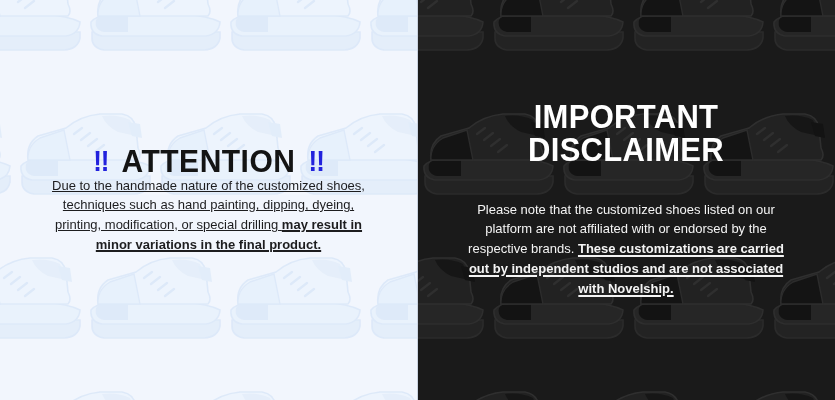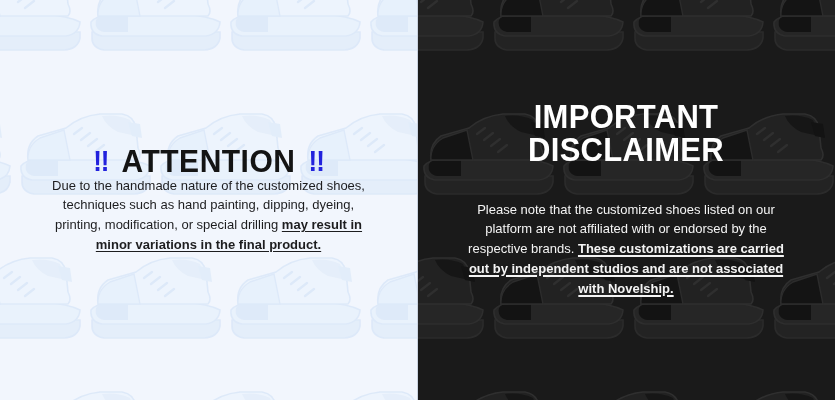--- a/index.html
+++ b/index.html
@@ -104,20 +104,21 @@
 
   
   .body-copy {
     margin: 0;
     line-height: 1.52;
   }
   .body-left {
     font-size: 13px;
     color: #1d1d1f;
     font-weight: 400;
+    text-decoration: underline;
   }
   .body-right {
     margin-top: 36px;
     font-size: 13px;
     color: #f4f4f4;
     font-weight: 500;
   }
 
   .emph {
     font-weight: 700;

